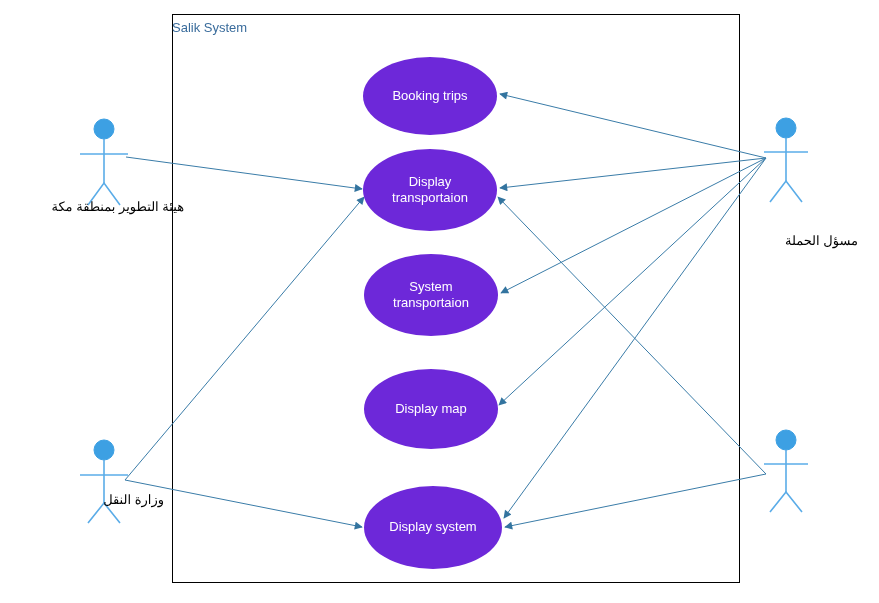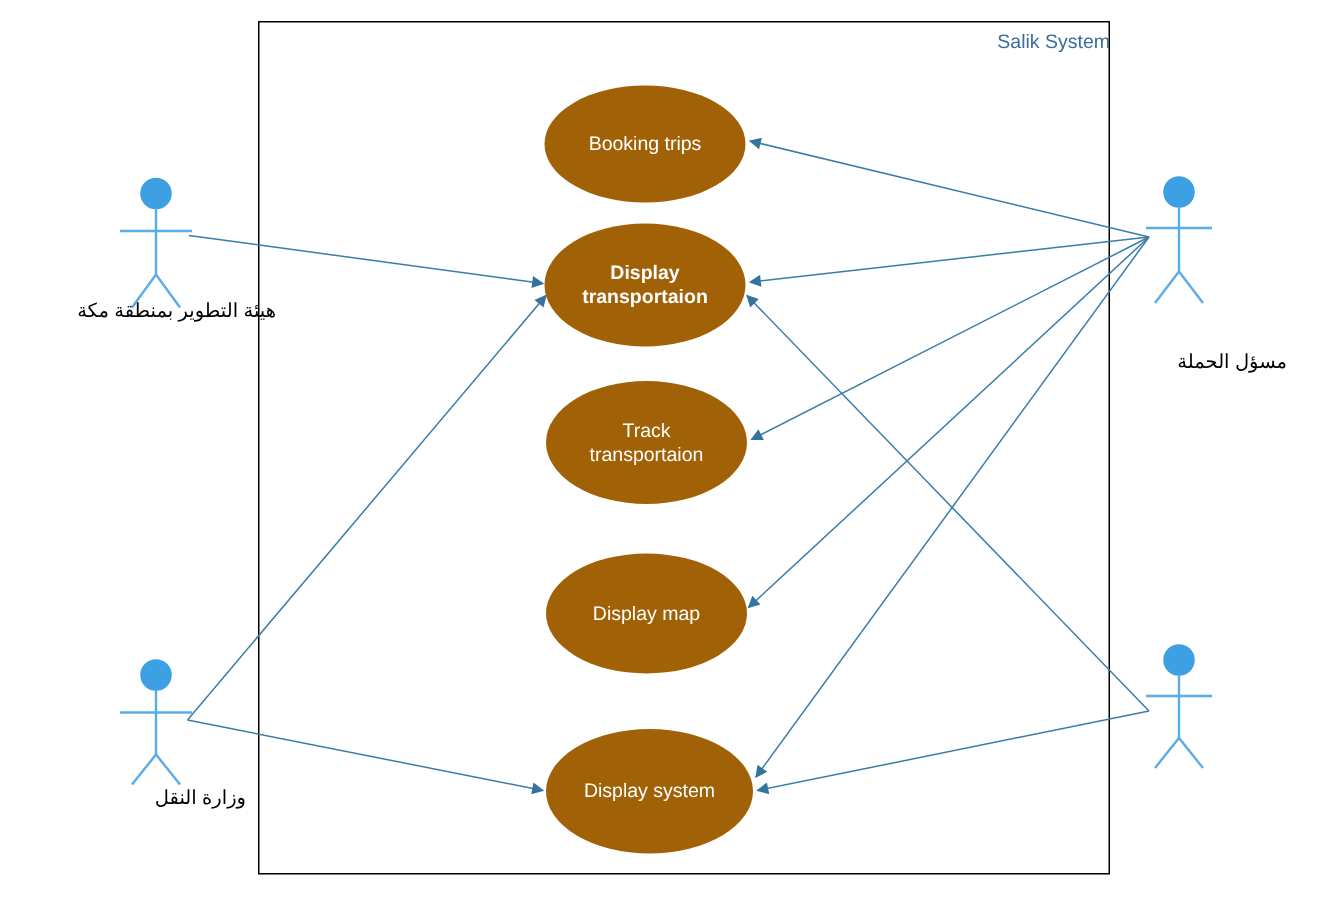--- a/index.html
+++ b/index.html
@@ -5,39 +5,39 @@
   html,body{margin:0;padding:0;background:#ffffff;}
   #canvas{
     position:relative;width:879px;height:603px;background:#ffffff;overflow:hidden;
     font-family:"Liberation Sans", sans-serif;
   }
   #boundary{
     position:absolute;left:172px;top:14px;width:568px;height:569px;
     border:1px solid #000000;background:transparent;box-sizing:border-box;
   }
   #system-title{
-    position:absolute;left:172px;top:20px;width:568px;text-align:right;
+    position:absolute;left:172px;top:20px;width:568px;text-align:left;
     font-size:13px;color:#3a6c9c;
   }
   .usecase{
-    position:absolute;border-radius:50%;background:#a16207;
+    position:absolute;border-radius:50%;background:#6d28d9;
     display:flex;align-items:center;justify-content:center;text-align:center;
     color:#ffffff;font-size:13px;line-height:1.25;padding:0 14px;box-sizing:border-box;
   }
   #uc-booking   {left:363px;top:57px; width:134px;height:78px;}
-  #uc-disptrans {left:363px;top:149px;width:134px;height:82px;font-weight:bold;}
+  #uc-disptrans {left:363px;top:149px;width:134px;height:82px;}
   #uc-track     {left:364px;top:254px;width:134px;height:82px;}
   #uc-dispmap   {left:364px;top:369px;width:134px;height:80px;}
   #uc-dispsys   {left:364px;top:486px;width:138px;height:83px;}
   .actor-label{
     position:absolute;text-align:right;font-size:13px;color:#000000;direction:rtl;
   }
   #lbl-makkah   {left:24px; top:199px;width:160px;}
   #lbl-campaign {left:718px;top:205px;width:140px;margin-top:28px;}
-  #lbl-transport{left:44px; top:524px;width:120px;}
+  #lbl-transport{left:44px; top:492px;width:120px;}
   #lbl-hajj     {left:713px;top:515px;width:164px;}
   #edges-layer{position:absolute;left:0;top:0;width:879px;height:603px;}
   .edge{stroke:#3a7ca8;stroke-width:1;fill:none;}
   .limb{stroke:#5aace8;stroke-width:1.6;fill:none;}
   .head{fill:#3da0e3;stroke:#3da0e3;}
 </style>
 </head>
 <body>
 
 <div id="canvas">
@@ -92,21 +92,21 @@
     </g>
   </svg>
 
   <div id="uc-booking" class="usecase">
     <span>Booking trips</span>
   </div>
   <div id="uc-disptrans" class="usecase">
     <span>Display transportaion</span>
   </div>
   <div id="uc-track" class="usecase">
-    <span>Track transportaion</span>
+    <span>System transportaion</span>
   </div>
   <div id="uc-dispsys" class="usecase">
     <span>Display system</span>
   </div>
   <div id="uc-dispmap" class="usecase">
     <span>Display map</span>
   </div>
 
   <div id="lbl-makkah" class="actor-label">هيئة التطوير بمنطقة مكة</div>
   <div id="lbl-campaign" class="actor-label">مسؤل الحملة</div>

